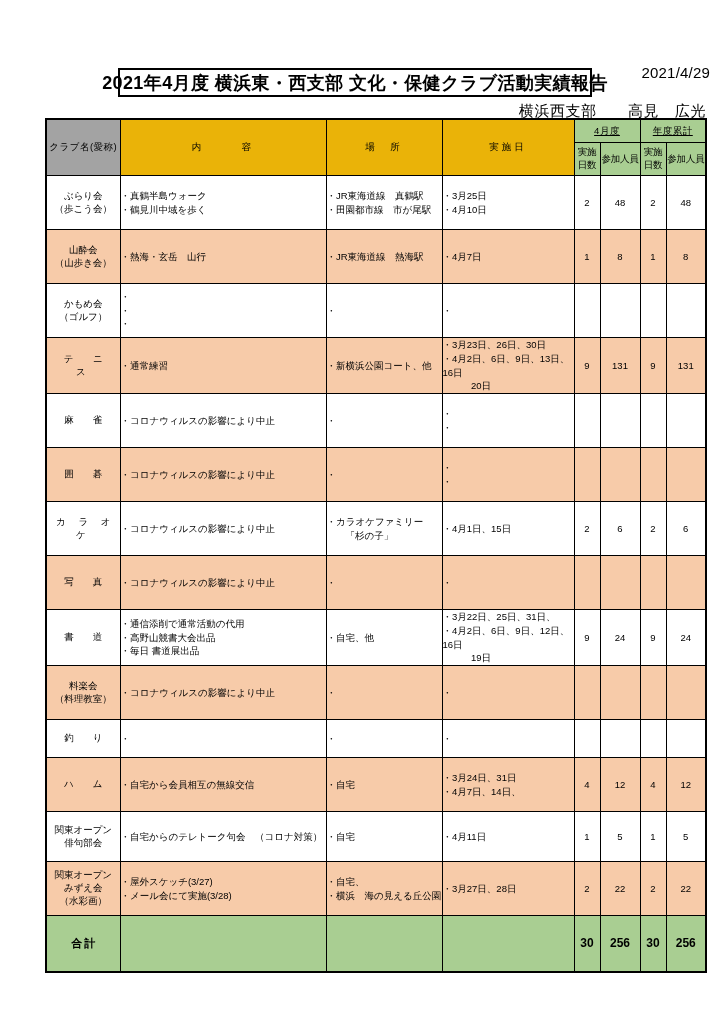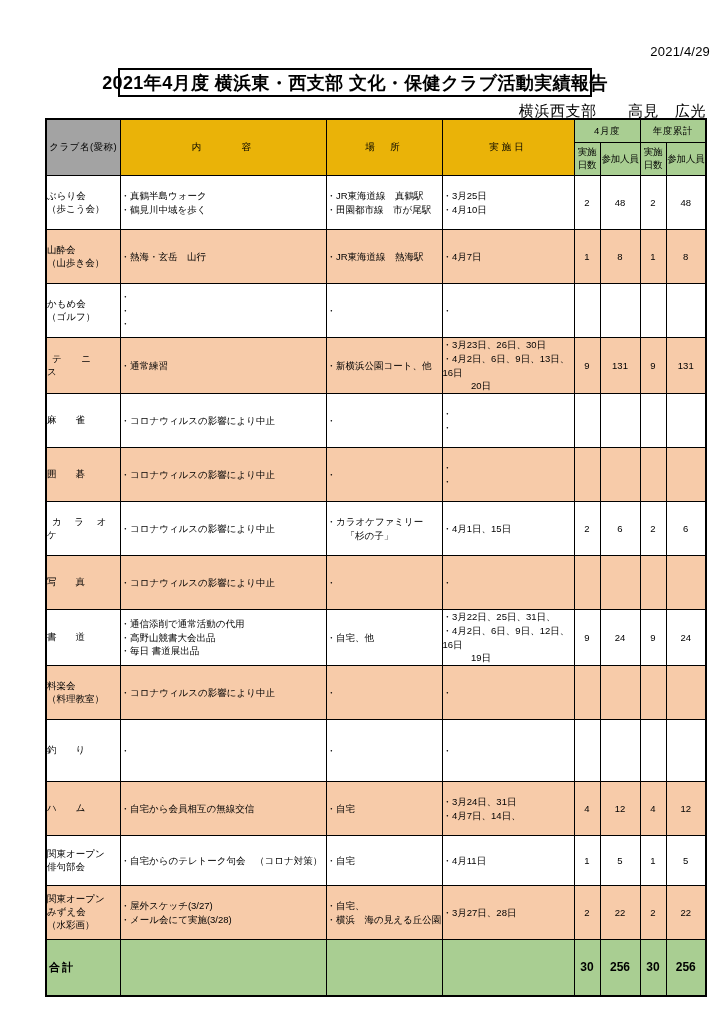--- a/index.html
+++ b/index.html
@@ -19,23 +19,23 @@
   .page {
     position: relative;
     width: 724px;
     height: 1024px;
     box-sizing: border-box;
   }
 
   
   .report-date {
     position: absolute;
-    top: 44px;
+    top: 64px;
     right: 14px;
-    font-size: 13px;
+    font-size: 15px;
     letter-spacing: 0.2px;
     color: #000;
   }
 
   
   .title-box {
     position: absolute;
     left: 118px;
     top: 68px;
     width: 474px;
@@ -111,35 +111,37 @@
     font-size: 11px;
     letter-spacing: 0.5px;
   }
   .hdr-grp {
     background: #a9ce92;
     text-align: center;
     font-weight: bold;
     font-size: 10.5px;
     letter-spacing: 0.5px;
     height: 22px;
+    text-decoration: underline;
   }
   .hdr-sub {
     background: #a9ce92;
     text-align: center;
     font-weight: bold;
     font-size: 6.5px;
     letter-spacing: -0.3px;
     height: 32px;
   }
 
   
   tr.row-odd  > td { background: #ffffff; }
   tr.row-even > td { background: #f7cba9; }
 
   td.cell-name {
+    text-align: center;
     font-weight: bold;
     font-size: 10px;
     line-height: 1.35;
     padding: 2px 1px;
     white-space: pre-line;
   }
   td.cell-name.spaced { letter-spacing: 5px; text-indent: 5px; }
 
   td.cell-text {
     text-align: left;
@@ -338,21 +340,21 @@
 （料理教室）</td>
           <td class="cell-text sep-right">・コロナウィルスの影響により中止</td>
           <td class="cell-text sep-right">・</td>
           <td class="cell-text sep-right">・</td>
           <td class="cell-num"></td>
           <td class="cell-num sep-right"></td>
           <td class="cell-num"></td>
           <td class="cell-num"></td>
         </tr>
 
-        <tr class="row-odd" style="height:62px">
+        <tr class="row-odd" style="height:38px">
           <td class="cell-name sep-right">釣　　り</td>
           <td class="cell-text sep-right">・</td>
           <td class="cell-text sep-right">・</td>
           <td class="cell-text sep-right">・</td>
           <td class="cell-num"></td>
           <td class="cell-num sep-right"></td>
           <td class="cell-num"></td>
           <td class="cell-num"></td>
         </tr>
 

